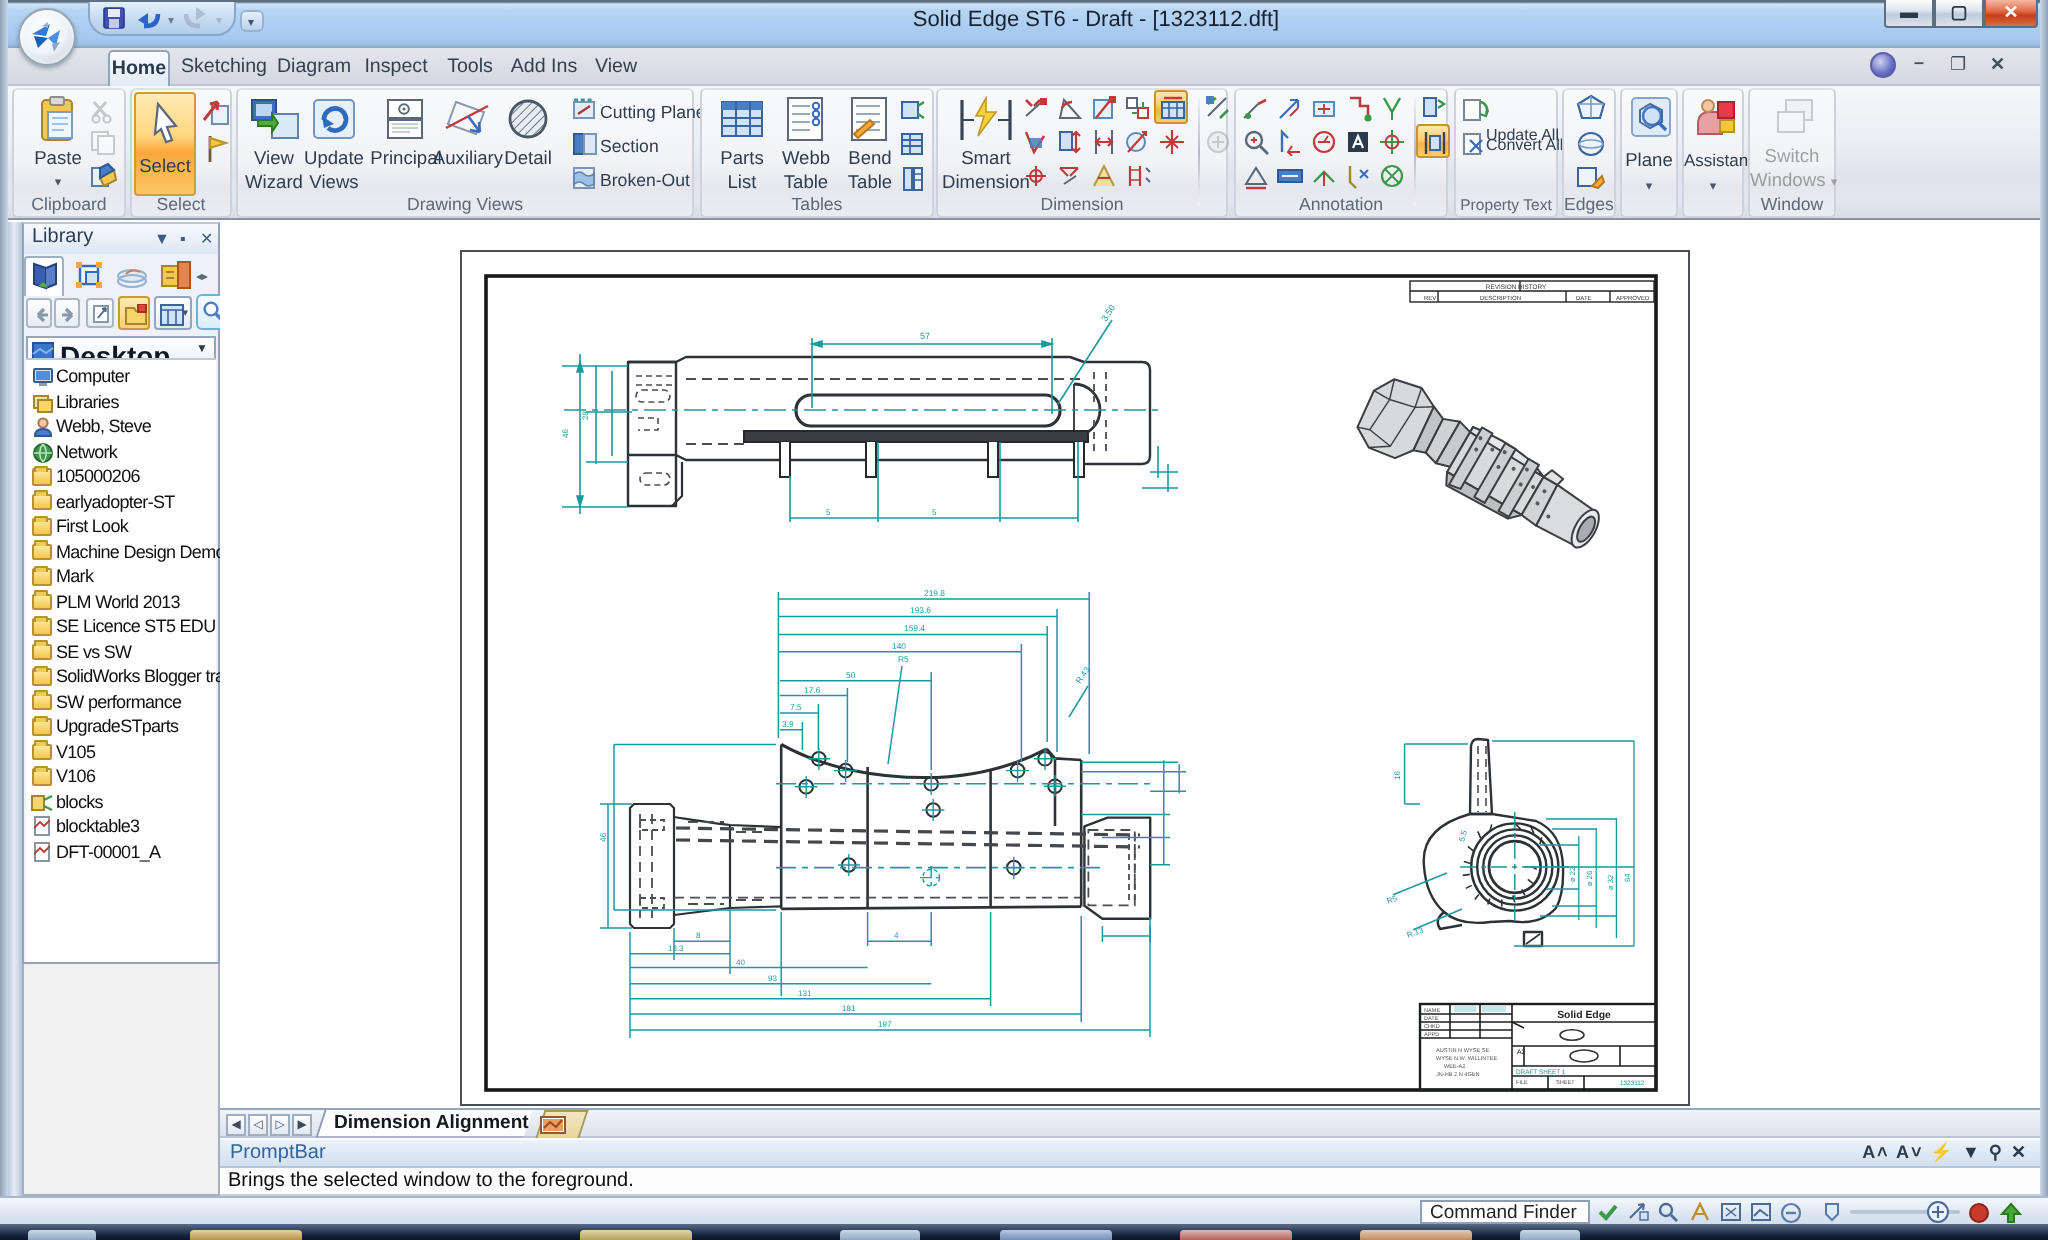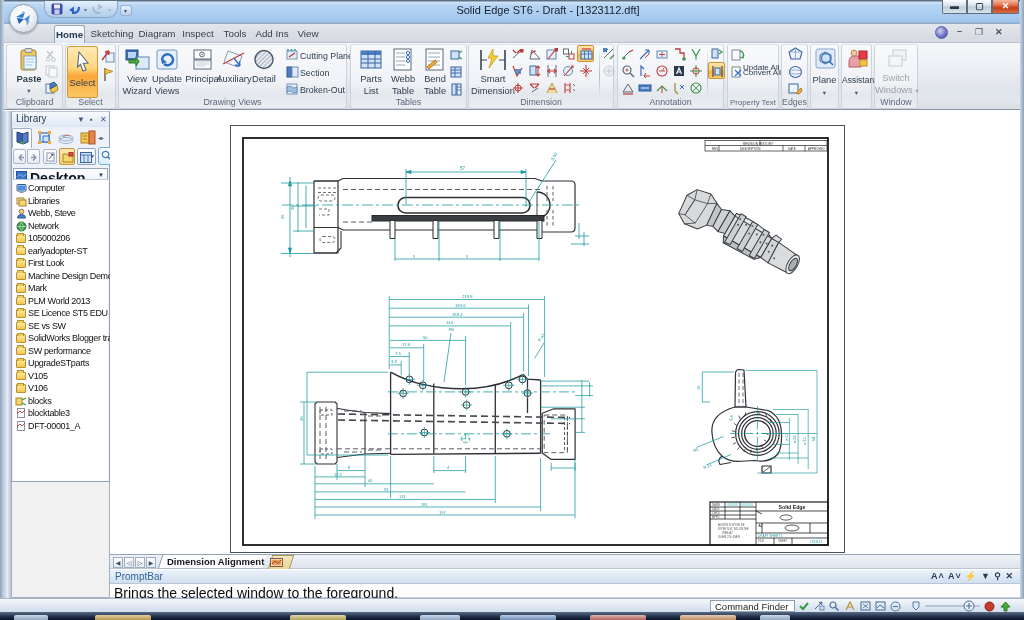--- a/index.html
+++ b/index.html
@@ -41,21 +41,21 @@
 .libhico{position:absolute;top:3px;font-size:8px;color:#3e5b84;line-height:9px;}
 #libtree{position:absolute;left:1px;top:67px;width:95px;height:302px;background:#fff;border-top:1px solid #bdc9d8;}
 .titem{position:absolute;left:1px;height:12.5px;white-space:nowrap;width:93px;font-size:9px;color:#101010;}
 .titem .tx{position:absolute;left:14px;top:1px;letter-spacing:-0.35px;}
 .fold{position:absolute;left:2px;top:2px;width:10px;height:8.5px;background:linear-gradient(#ffe9a0,#f3c64e);border:1px solid #b8912f;border-radius:1px;}
 .fold:before{content:"";position:absolute;left:0px;top:-2.5px;width:4.5px;height:2px;background:#eccc56;border:1px solid #b8912f;border-bottom:none;border-radius:1px 1px 0 0;}
 .doc{position:absolute;left:3px;top:1px;width:8px;height:10px;background:#fdfdfd;border:1px solid #8b959f;}
 
 #sheettabs{left:110px;top:554px;width:910px;height:15px;background:linear-gradient(#f0f3f8,#dde4ee);border-top:1px solid #96a5b9;border-bottom:1px solid #bac4d2;}
 #promptbar{left:110px;top:570px;width:910px;height:14px;background:linear-gradient(#ebf2fa,#d2dfef);border-bottom:1px solid #b7c5d8;}
-#promptline{left:110px;top:584px;width:910px;height:14px;background:#fdfdfe;font-size:14px;color:#0c0c0c;border-bottom:1px solid #c6cfdb;}
+#promptline{left:110px;top:584px;width:910px;height:14px;background:#fdfdfe;font-size:10px;color:#0c0c0c;border-bottom:1px solid #c6cfdb;}
 #statusbar{left:0;top:598px;width:1024px;height:14px;background:linear-gradient(#f4f8fc,#dde6f1 60%,#d3deec);border-top:1px solid #a7b6ca;}
 #taskbar{left:0;top:612px;width:1024px;height:8px;background:linear-gradient(#5a6b86,#16243d 70%,#0b1527);}
 .tbtn{position:absolute;top:615px;height:5px;border-radius:2px 2px 0 0;background:linear-gradient(#dce9f6,#9fb7d4);opacity:.9;}
 .navb{position:absolute;top:2px;width:10px;height:11px;background:linear-gradient(#fdfdfe,#e3e9f1);border:1px solid #9fadc0;font-size:6px;color:#3c4c60;text-align:center;line-height:10px;}
 </style></head>
 <body>
 <div id="app">
 
 <div class="abs" id="titlebar"></div>
 <div class="abs" id="wframeL"></div>
@@ -118,21 +118,21 @@
 <div class="abs" id="ribbon"></div>
 <div id="ribbon-content">
 
 <div class="grp" style="left:6px;width:57px;">
  <svg class="ico" style="left:11px;top:3px" width="22" height="24" viewBox="0 0 22 24">
           <rect x="3" y="2" width="15" height="20" rx="2" fill="#f0c85a" stroke="#a8842c"></rect>
           <rect x="7" y="0.5" width="7" height="4" rx="1" fill="#d9d9d9" stroke="#8c8c8c"></rect>
           <rect x="6" y="8" width="12" height="13" fill="#eef6ff" stroke="#7ba0c8"></rect>
           <path d="M8 11h8M8 14h8M8 17h6" stroke="#9ec3e8" stroke-width="1"></path>
         </svg>
- <div class="blabel" style="top:29px;width:40px;left:2px;font-weight:bold;">Paste</div>
+ <div class="blabel" style="top:29px;width:40px;left:2px;">Paste</div>
  <div class="blabel" style="top:40px;width:40px;left:2px;"><span class="ddm">▾</span></div>
  <svg class="ico disab" style="left:38px;top:4px" width="13" height="13" viewBox="0 0 13 13">
           <path d="M2 2 L8 9 M8 2 L2 9" stroke="#7d8c9e" stroke-width="1.4"></path>
           <circle cx="3" cy="10.5" r="1.8" fill="none" stroke="#7d8c9e"></circle>
           <circle cx="8.5" cy="10.5" r="1.8" fill="none" stroke="#7d8c9e"></circle>
         </svg>
  <svg class="ico disab" style="left:38px;top:20px" width="13" height="13" viewBox="0 0 13 13">
           <rect x="1" y="1" width="8" height="9" fill="#fff" stroke="#8b98a8"></rect>
           <rect x="4" y="3" width="8" height="9" fill="#fff" stroke="#8b98a8"></rect>
         </svg>

